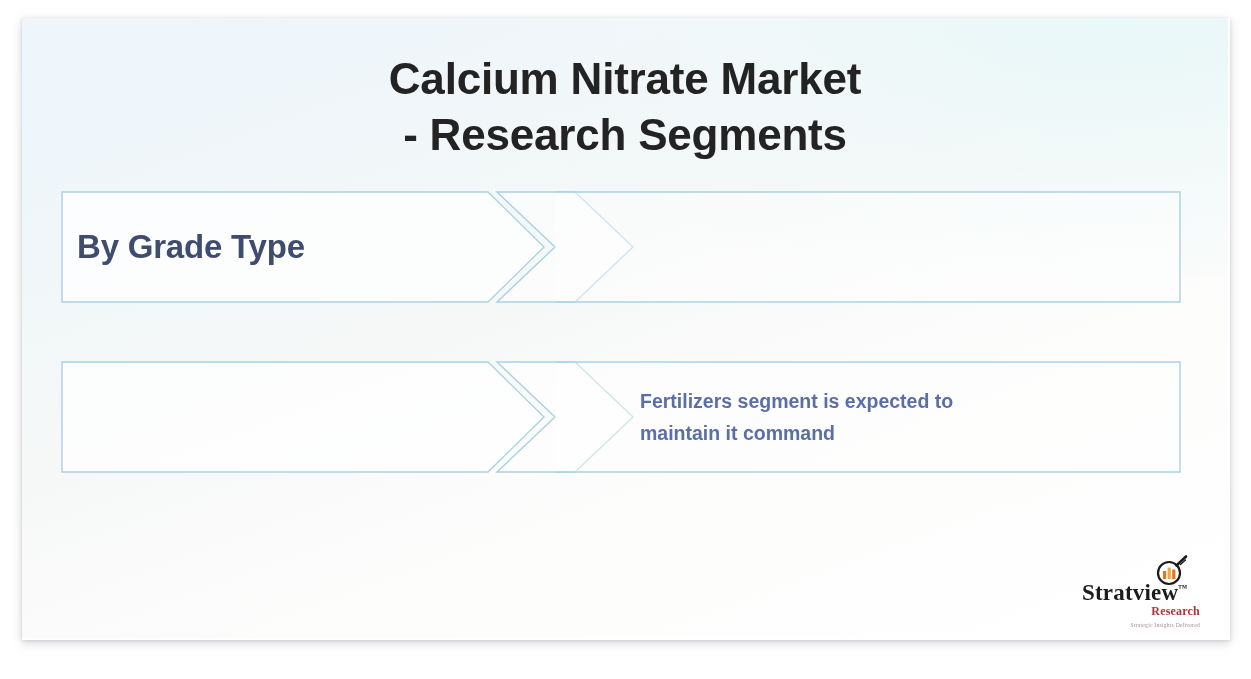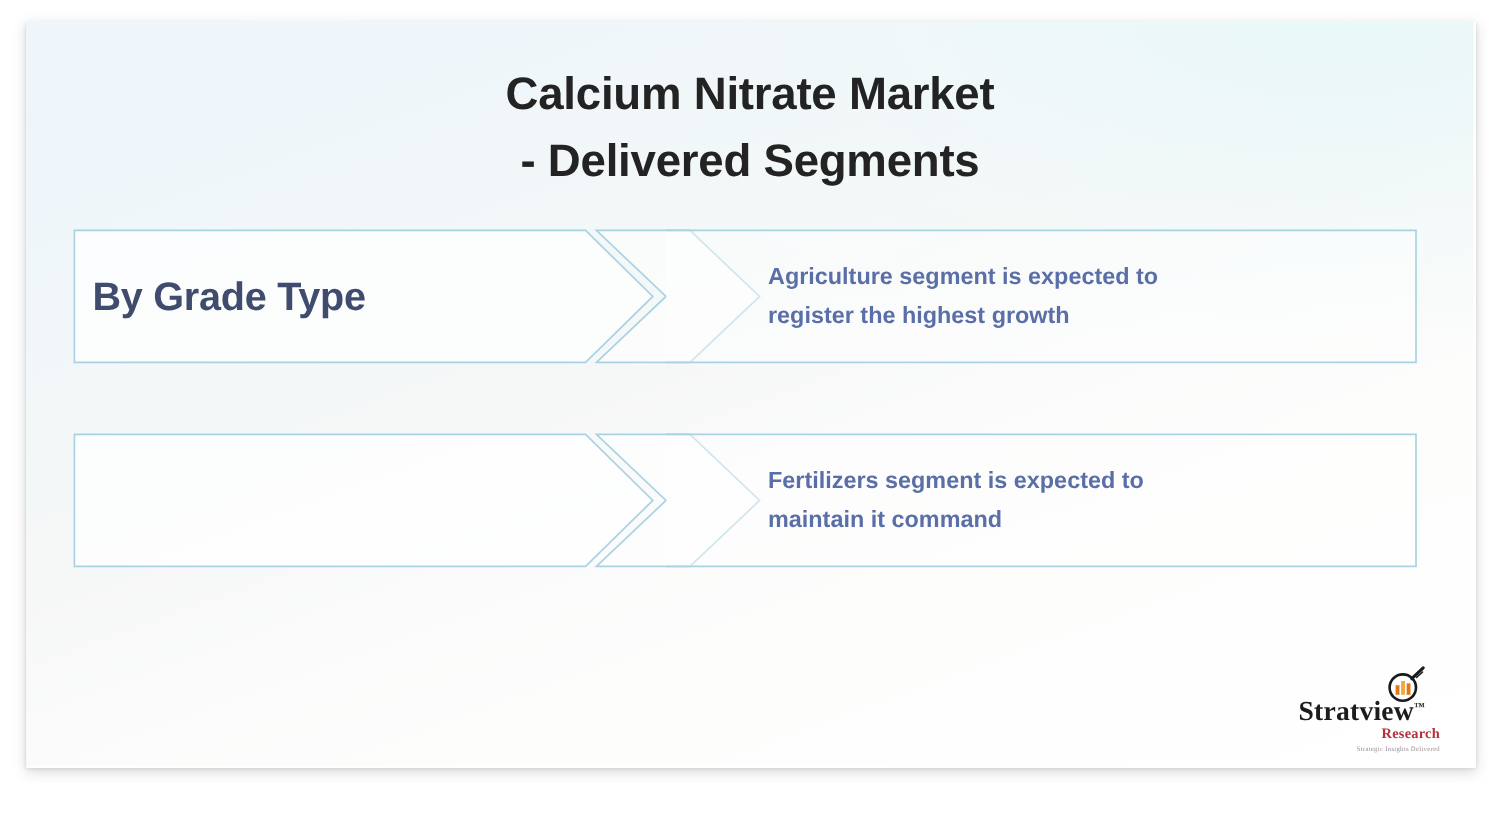--- a/index.html
+++ b/index.html
@@ -71,21 +71,21 @@
   #title-block {
     position: absolute;
     left: 0;
     top: 33px;
     width: 1206px;
     text-align: center;
     z-index: 4;
   }
   .title-line {
     color: #232323;
-    font-size: 38px;
+    font-size: 44px;
     font-weight: bold;
     line-height: 56px;
     letter-spacing: -0.2px;
     white-space: nowrap;
   }
 
   
   .row {
     position: absolute;
     left: 0;
@@ -201,36 +201,32 @@
 <body>
 
 <div id="page">
 
   <div id="slide-shadow"></div>
 
   <div id="slide">
 
     <div id="title-block">
       <div class="title-line">Calcium Nitrate Market</div>
-      <div class="title-line">- Delivered Segments</div>
+      <div class="title-line">- Research Segments</div>
     </div>
 
     <div class="row" id="row-0">
       <svg class="row-svg" viewBox="0 0 1206 122" preserveAspectRatio="none">
 
         <polygon points="40,6 466,6 522,61 466,116 40,116" fill="#ffffff" fill-opacity="0.72" stroke="#a9d2e2" stroke-width="1.4"></polygon>
 
         <polygon points="475,6 553,6 611,61 553,116 475,116 533,61" fill="#ffffff" fill-opacity="0.55" stroke="#a9d2e2" stroke-width="1.4"></polygon>
         <polyline points="533,6 1158,6 1158,116 533,116" fill="#ffffff" fill-opacity="0.45" stroke="#a9d2e2" stroke-width="1.4"></polyline>
       </svg>
       <div class="seg-label">By Grade Type</div>
-      <div class="seg-desc">
-        <span>Agriculture segment is expected to</span>
-        <span>register the highest growth</span>
-      </div>
     </div>
 
     <div class="row" id="row-1">
       <svg class="row-svg" viewBox="0 0 1206 122" preserveAspectRatio="none">
         <polygon points="40,6 466,6 522,61 466,116 40,116" fill="#ffffff" fill-opacity="0.72" stroke="#a9d2e2" stroke-width="1.4"></polygon>
         <polygon points="475,6 553,6 611,61 553,116 475,116 533,61" fill="#ffffff" fill-opacity="0.55" stroke="#a9d2e2" stroke-width="1.4"></polygon>
         <polyline points="533,6 1158,6 1158,116 533,116" fill="#ffffff" fill-opacity="0.45" stroke="#a9d2e2" stroke-width="1.4"></polyline>
       </svg>
       <div class="seg-desc">
         <span>Fertilizers segment is expected to</span>

